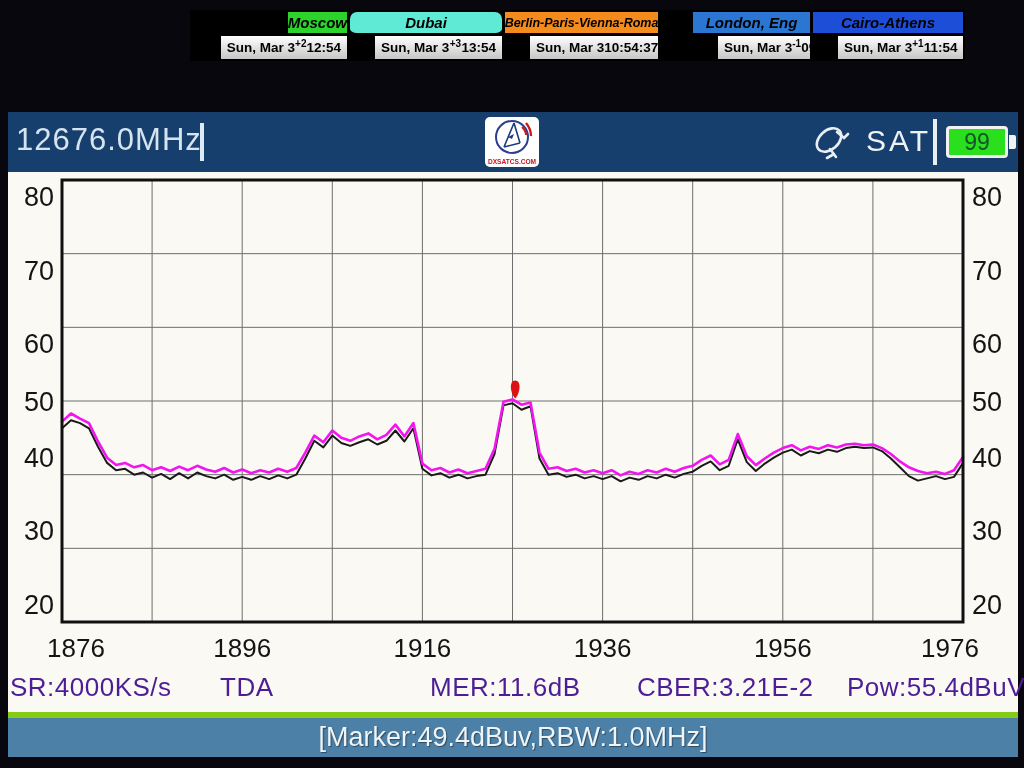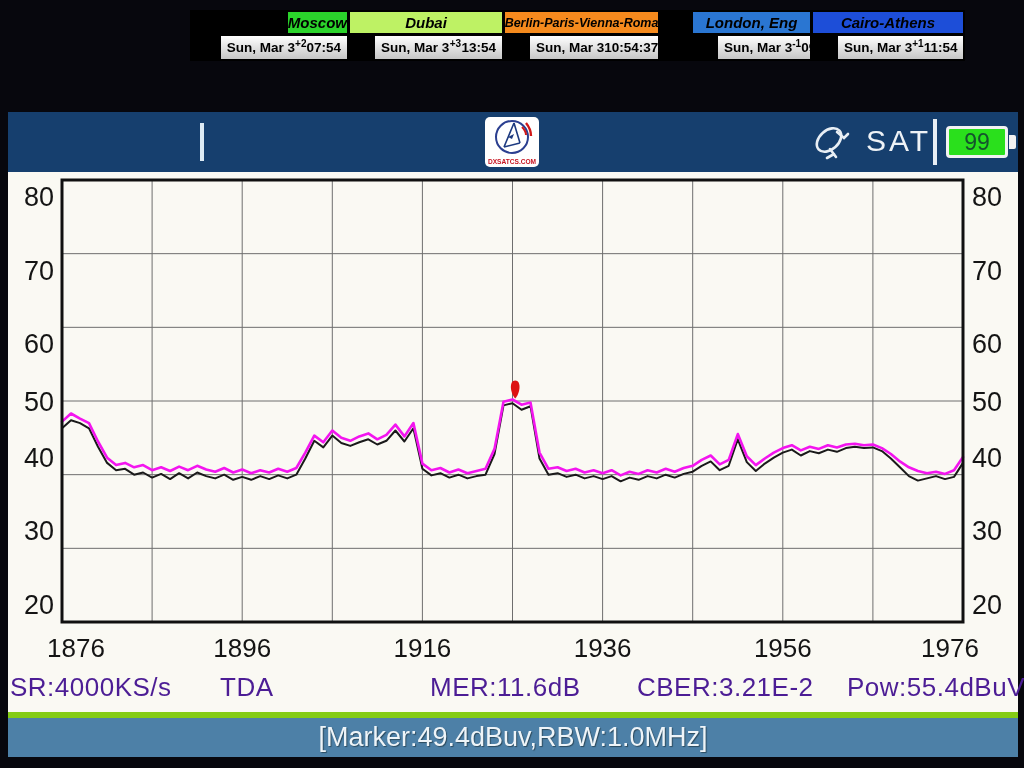--- a/index.html
+++ b/index.html
@@ -87,25 +87,25 @@
 </style>
 </head>
 <body>
 
 <div class="clock-table">
   <div class="clock-col">
     <div class="clock-head" style="background: rgb(43, 211, 43);">Moscow</div>
     <div class="clock-date">
       <span>Sun, Mar 3</span>
       <span class="cd-off">+2</span>
-      <span class="cd-time">07:54</span>
-    </div>
-  </div>
-  <div class="clock-col">
-    <div class="clock-head" style="background: #bef264;">Dubai</div>
+      <span class="cd-time">12:54</span>
+    </div>
+  </div>
+  <div class="clock-col">
+    <div class="clock-head" style="background: #5eead4; border-radius: 7px;">Dubai</div>
     <div class="clock-date">
       <span>Sun, Mar 3</span>
       <span class="cd-off">+3</span>
       <span class="cd-time">13:54</span>
     </div>
   </div>
   <div class="clock-col">
     <div class="clock-head" style="background: rgb(245, 138, 29);">Berlin-Paris-Vienna-Roma</div>
     <div class="clock-date">
       <span>Sun, Mar 3</span>
@@ -127,20 +127,21 @@
       <span>Sun, Mar 3</span>
       <span class="cd-off">+1</span>
       <span class="cd-time">11:54</span>
     </div>
   </div>
 </div>
 
 <div class="main-panel">
 
   <div class="panel-header">
+    <div class="freq">12676.0MHz</div>
     <div class="freq-cursor"></div>
 
     <div class="logo">
       <svg width="54" height="50" viewBox="0 0 54 50">
         <circle cx="27" cy="20" r="16" fill="#ffffff" stroke="#2b3f90" stroke-width="2"></circle>
         <path d="M19 30 L29 6 M19 30 L35 26 M29 6 L35 26" stroke="#1d3a80" stroke-width="1.6" fill="none"></path>
         <path d="M23 20 l6 -3 l-2 5 z" fill="#1d3a80"></path>
         <path d="M37 10 q4 4 4 8" stroke="#d01818" stroke-width="2" fill="none"></path>
         <path d="M41 6 q5 6 5 13" stroke="#d01818" stroke-width="2.4" fill="none"></path>
         <text x="27" y="47" text-anchor="middle" font-size="6.6" font-weight="bold" fill="#c81420">DXSATCS.COM</text>

